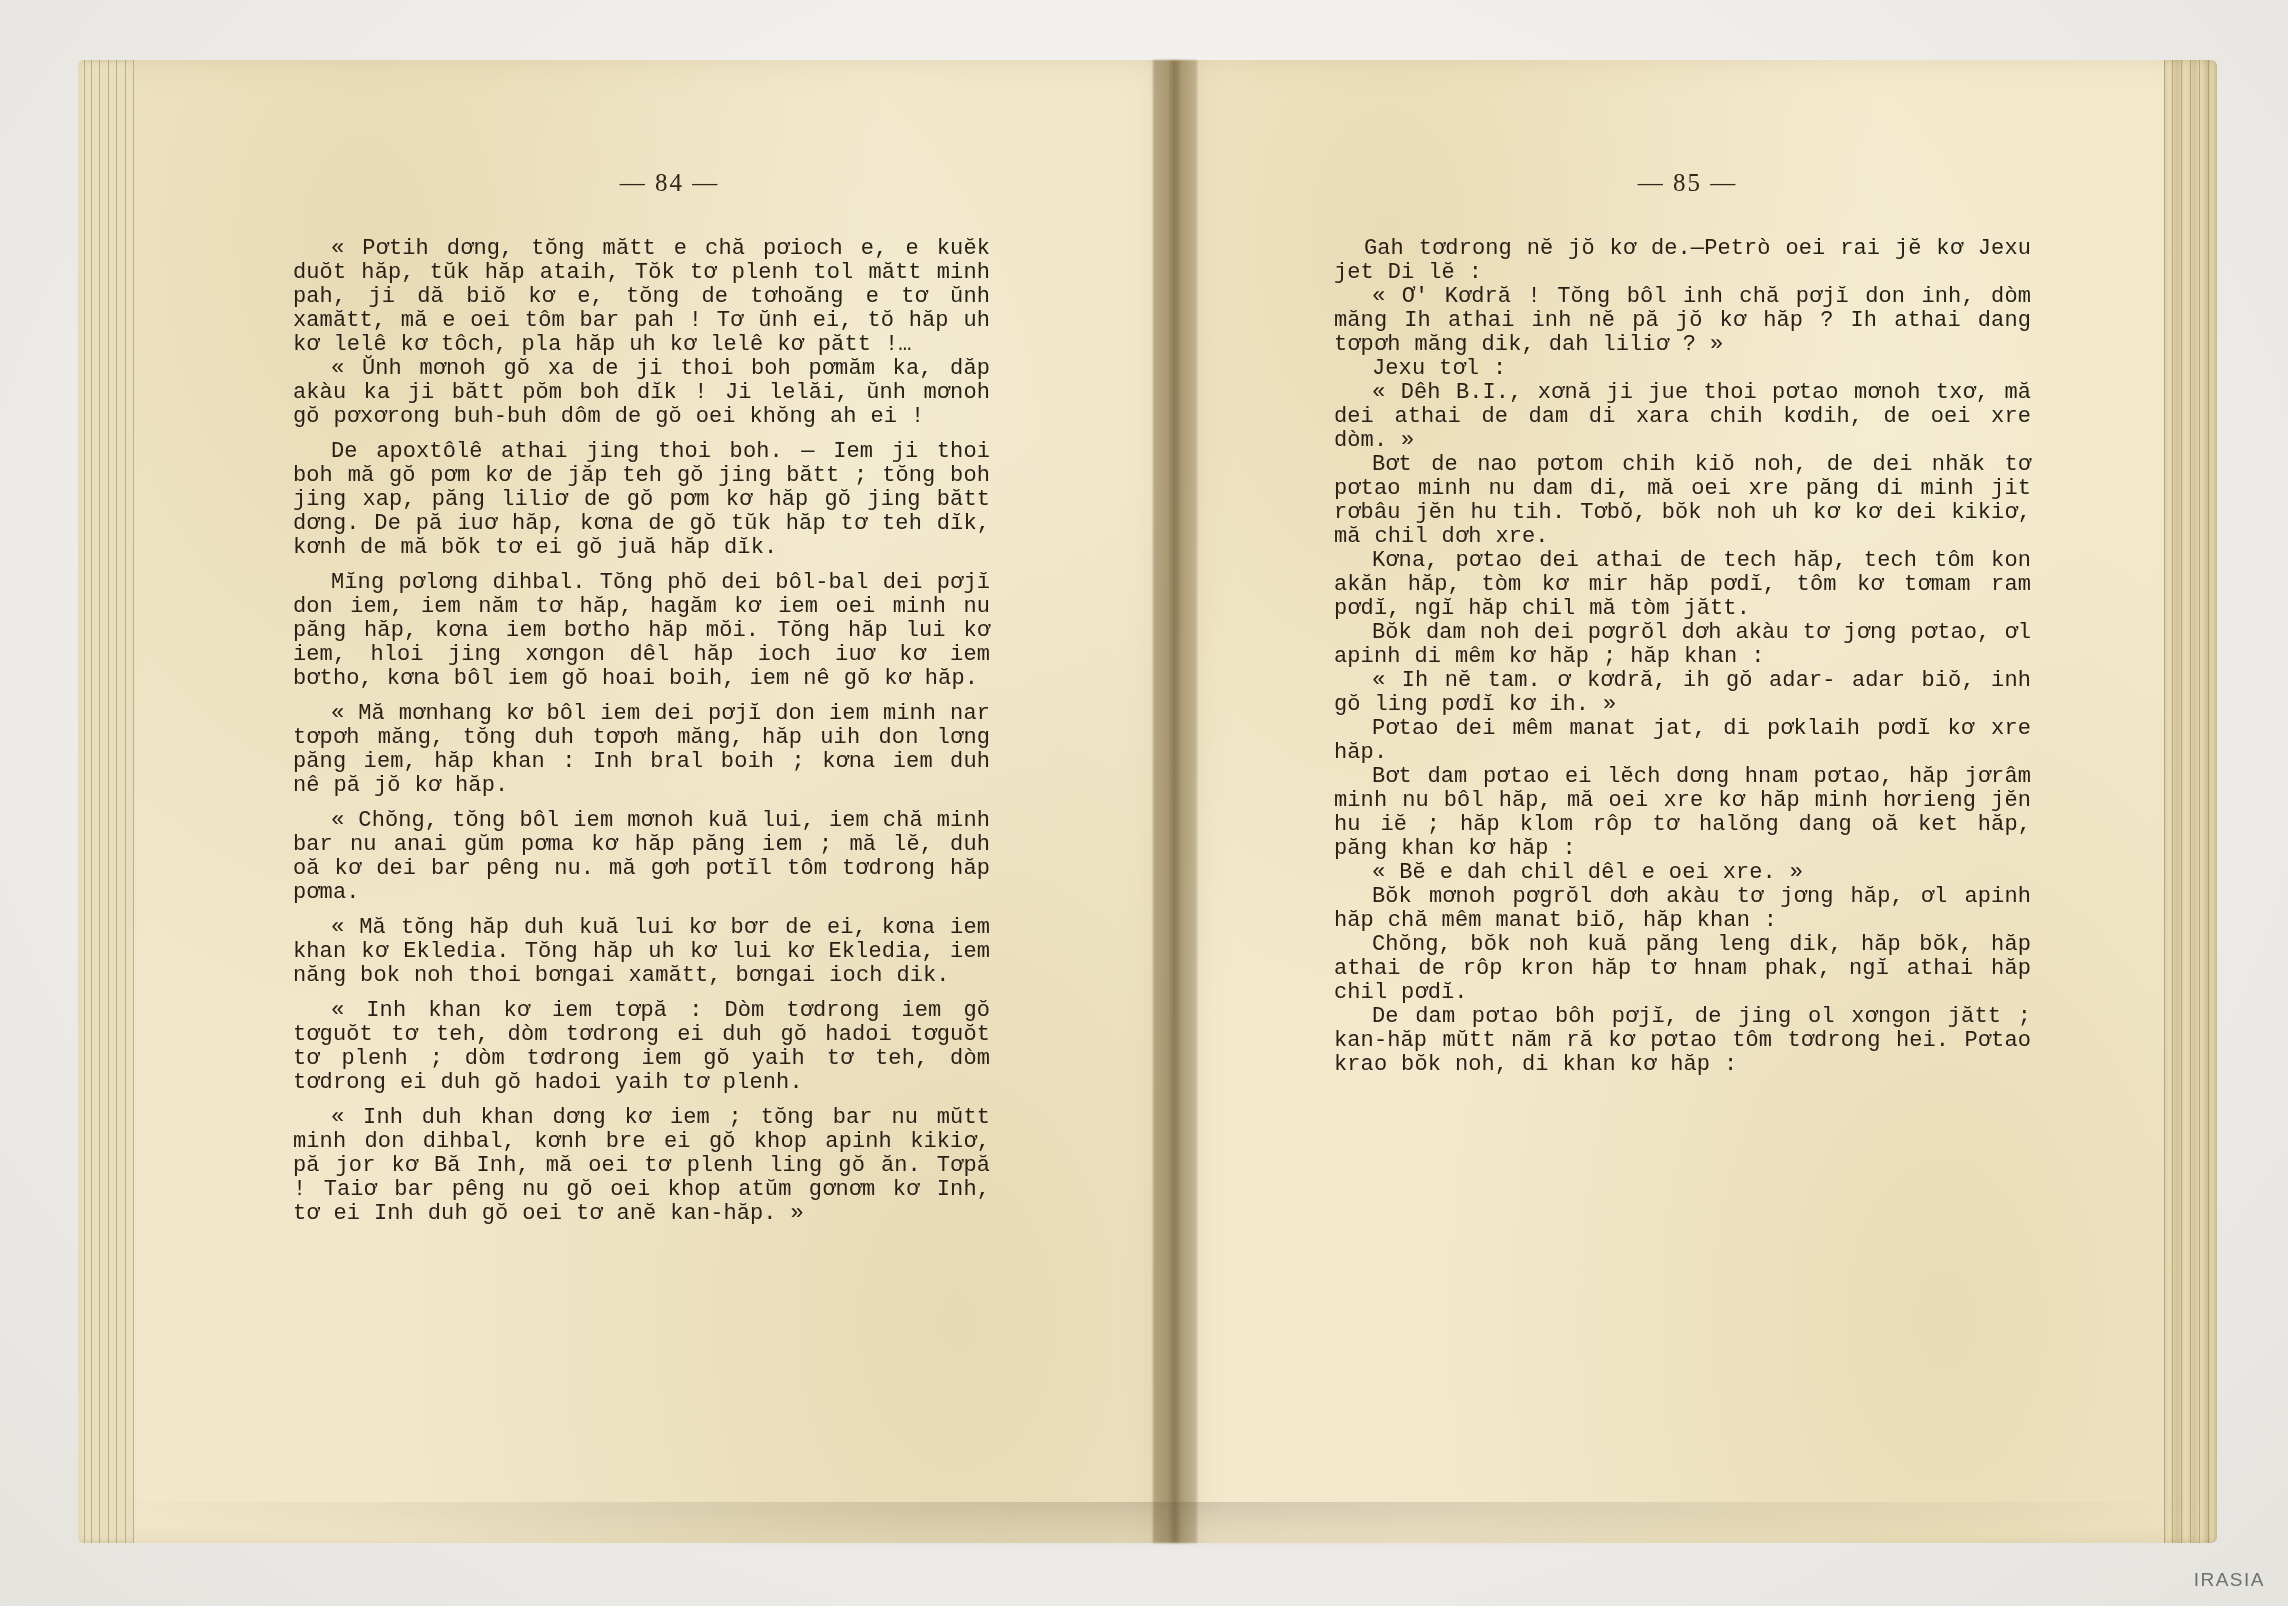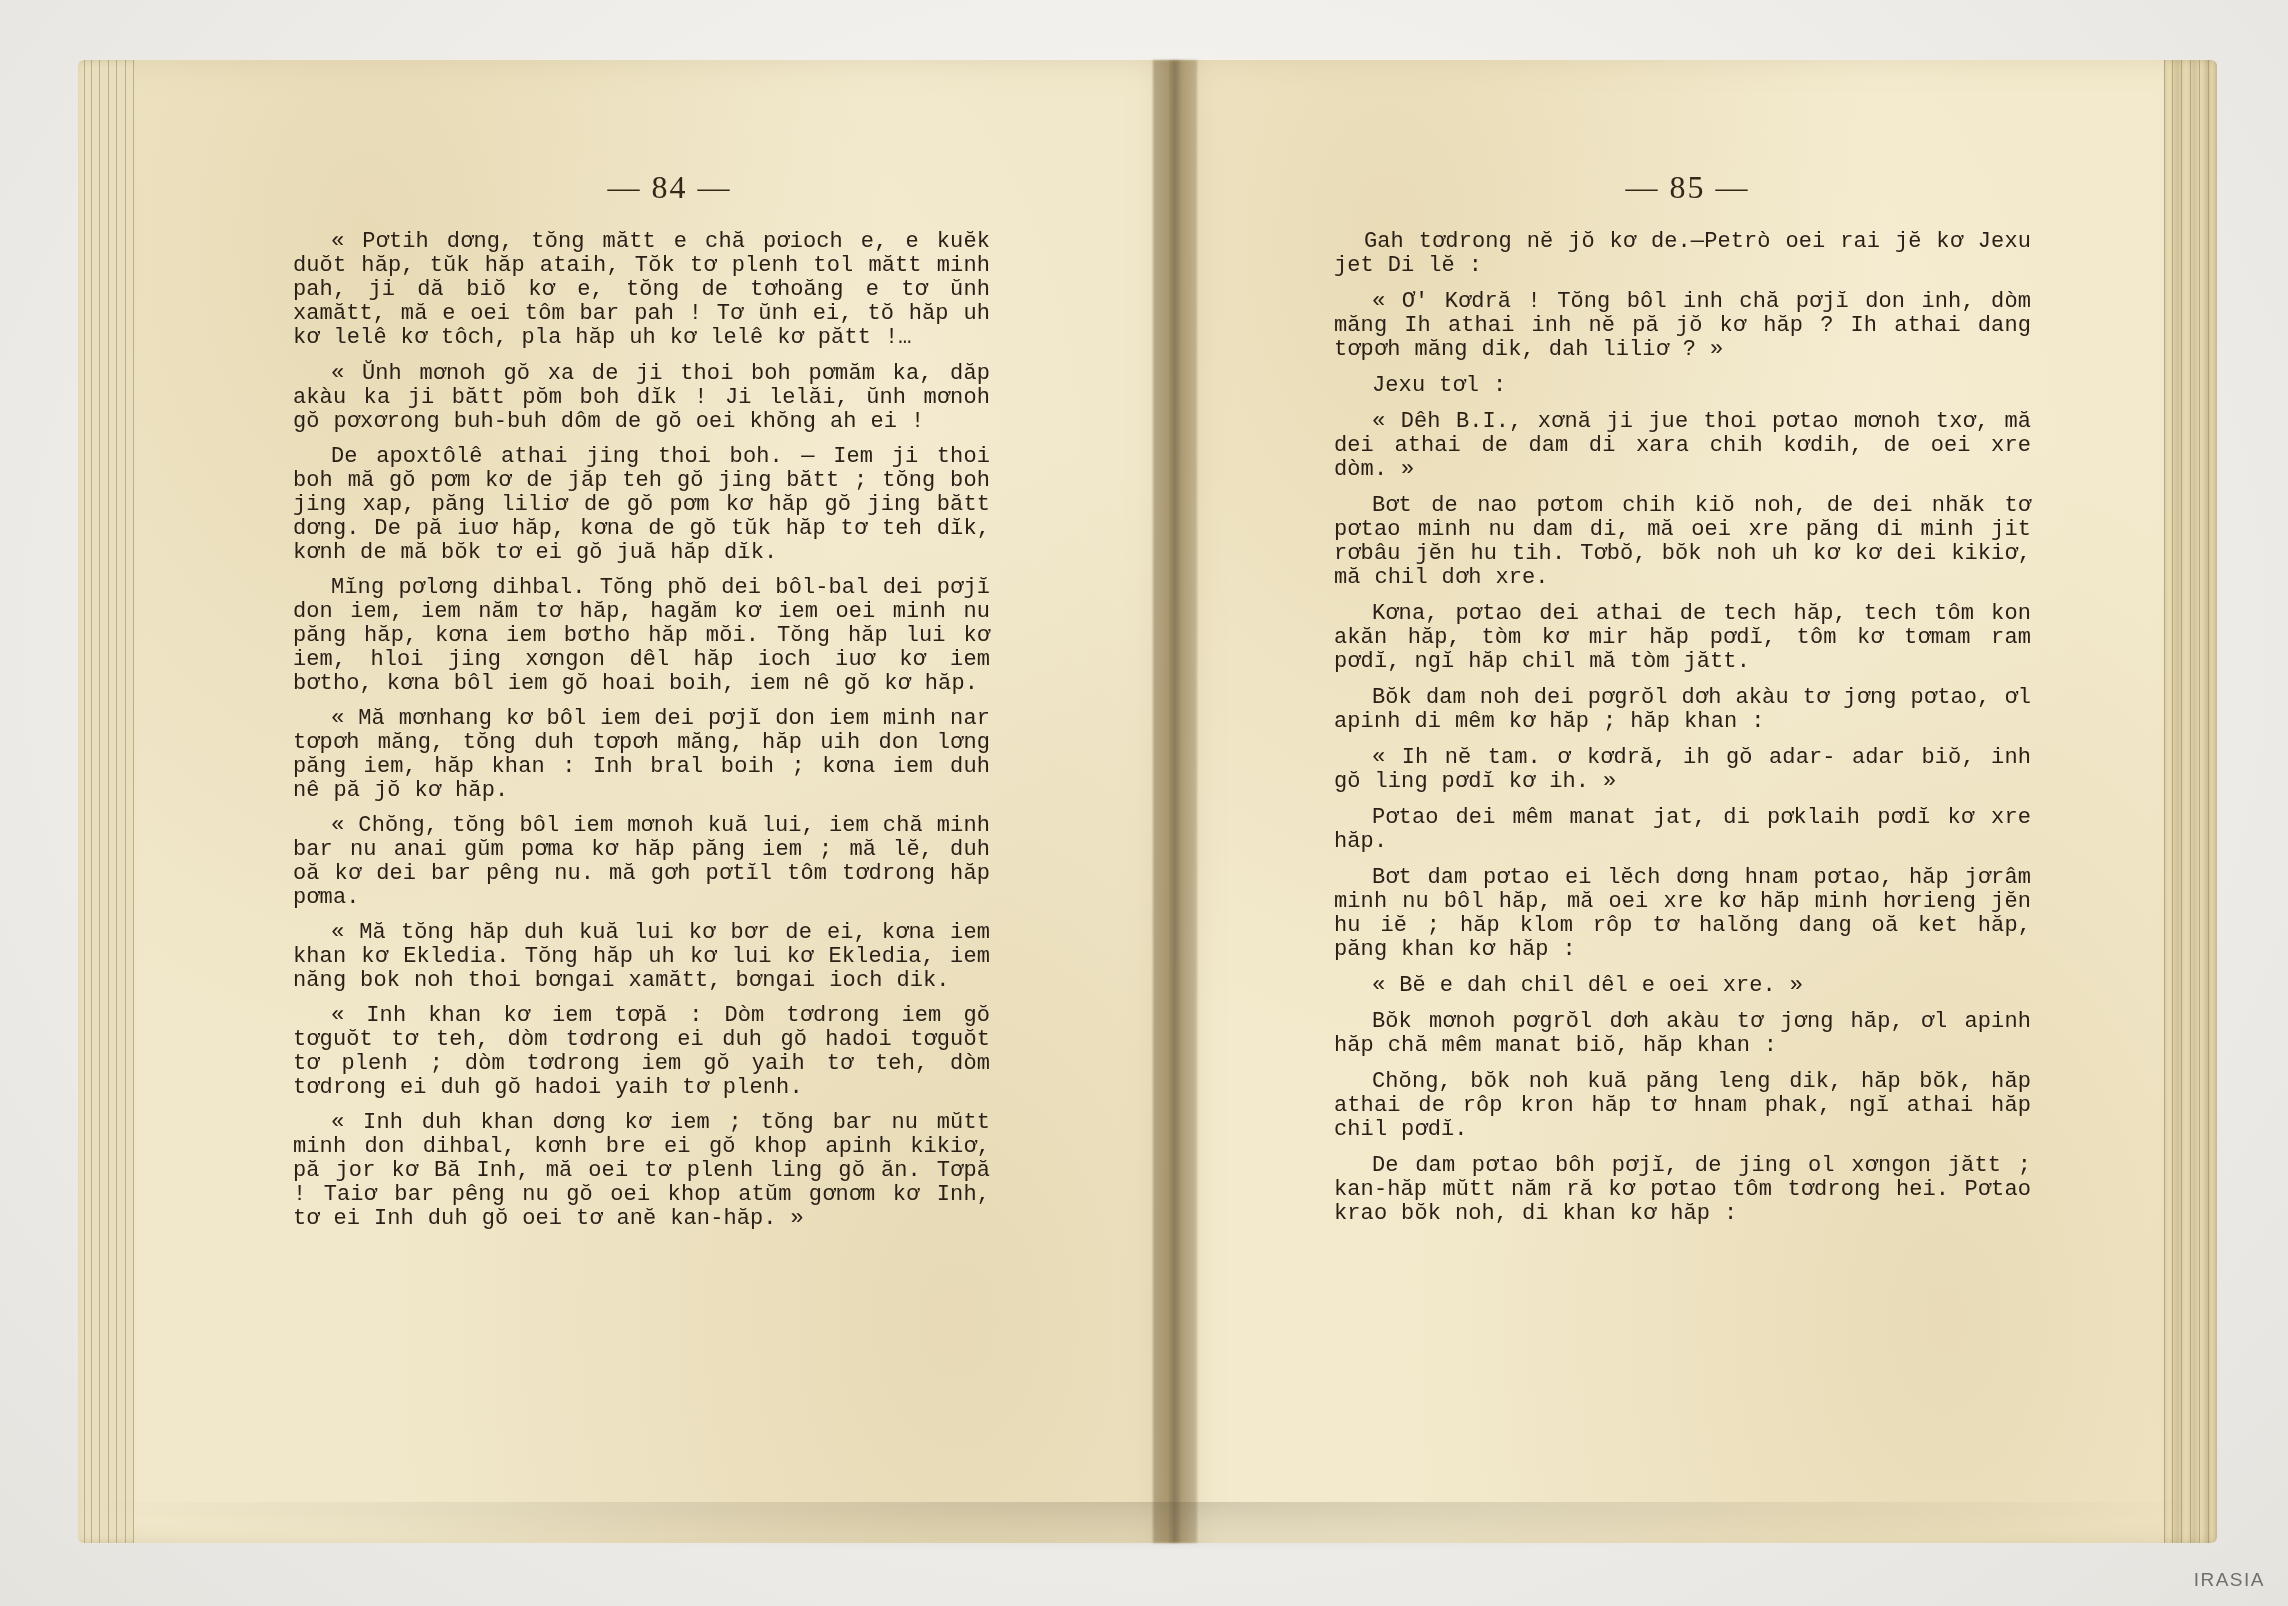--- a/index.html
+++ b/index.html
@@ -143,41 +143,41 @@
     width: 697px;
   }
   #col-right {
     left: 1256px;
     top: 109px;
     width: 697px;
   }
 
   .folio {
     text-align: center;
-    font-size: 32px;
+    font-size: 25px;
     letter-spacing: 2px;
-    margin-bottom: 24px;
+    margin-bottom: 40px;
     color: #332718;
     font-family: "Liberation Serif", serif;
   }
   #col-left .folio { padding-left: 56px; }
   #col-right .folio { padding-left: 10px; text-align: center; }
 
   p.para {
     margin: 0 0 0 0;
     font-size: 22px;
     line-height: 24px;
     text-align: justify;
     text-indent: 38px;
     color: #2a2017;
     letter-spacing: 0.1px;
     word-spacing: 0.6px;
     font-family: Liberation Mono, monospace;
   }
-  p.para + p.para { margin-top: 12px; }
+  p.para + p.para { margin-top: 0; }
 
   .gap { height: 11px; }
 
   
   #watermark {
     position: absolute;
     right: 24px;
     bottom: 16px;
     font-family: "Liberation Sans", sans-serif;
     font-size: 19px;

